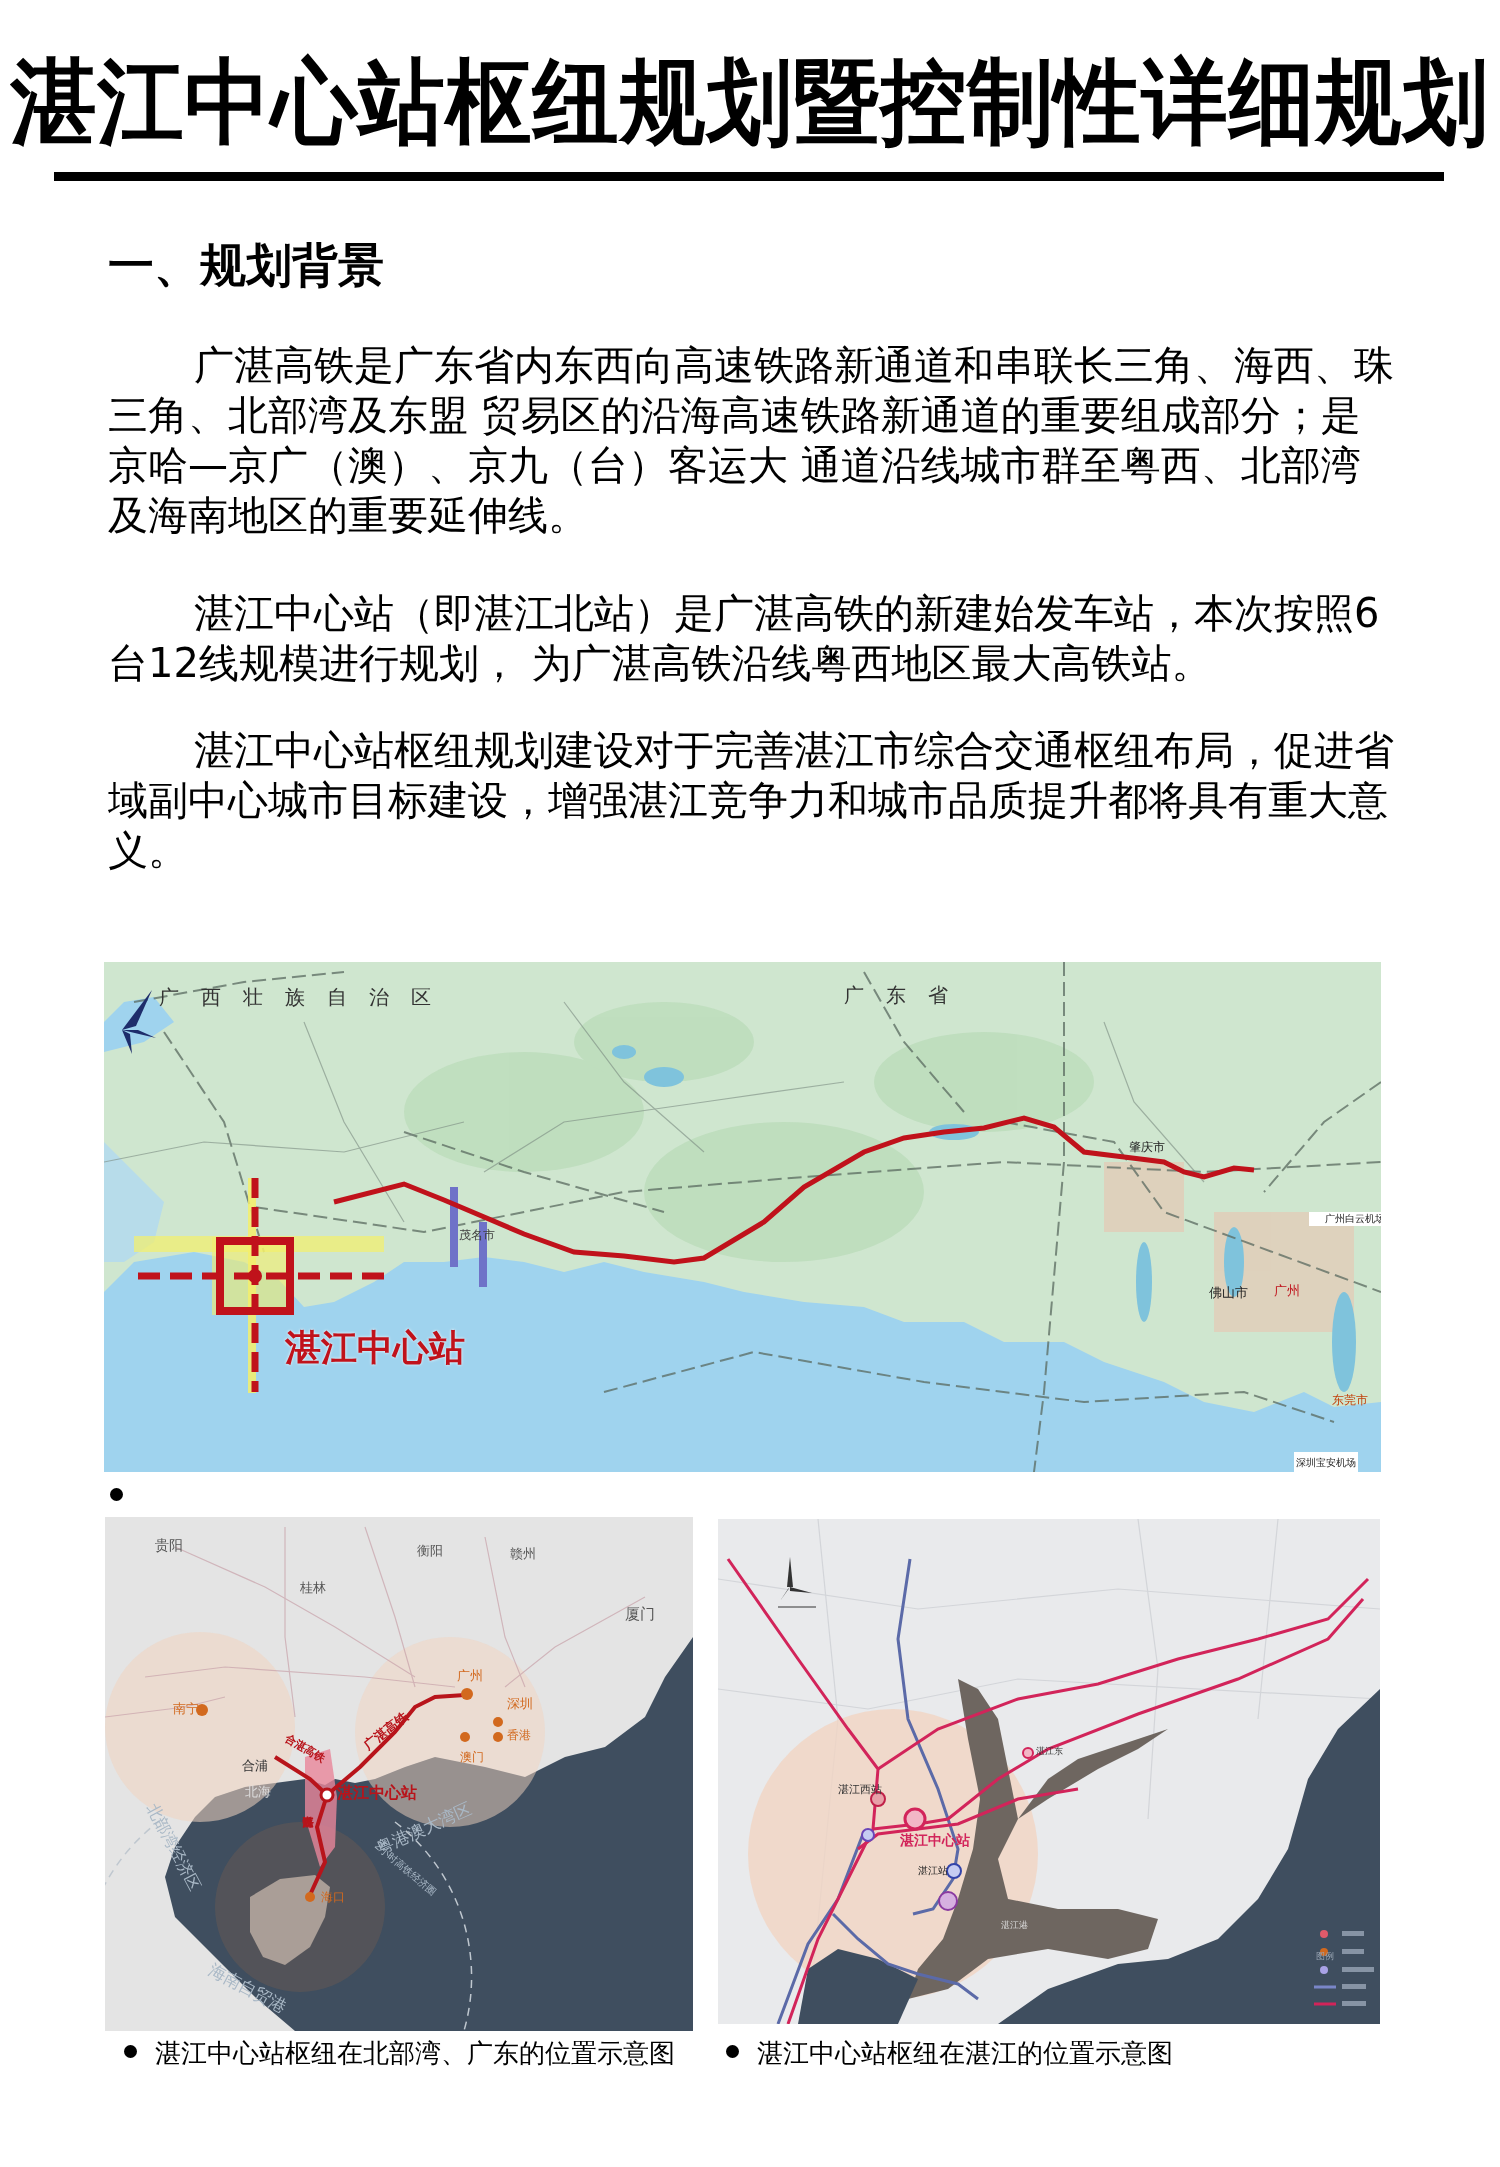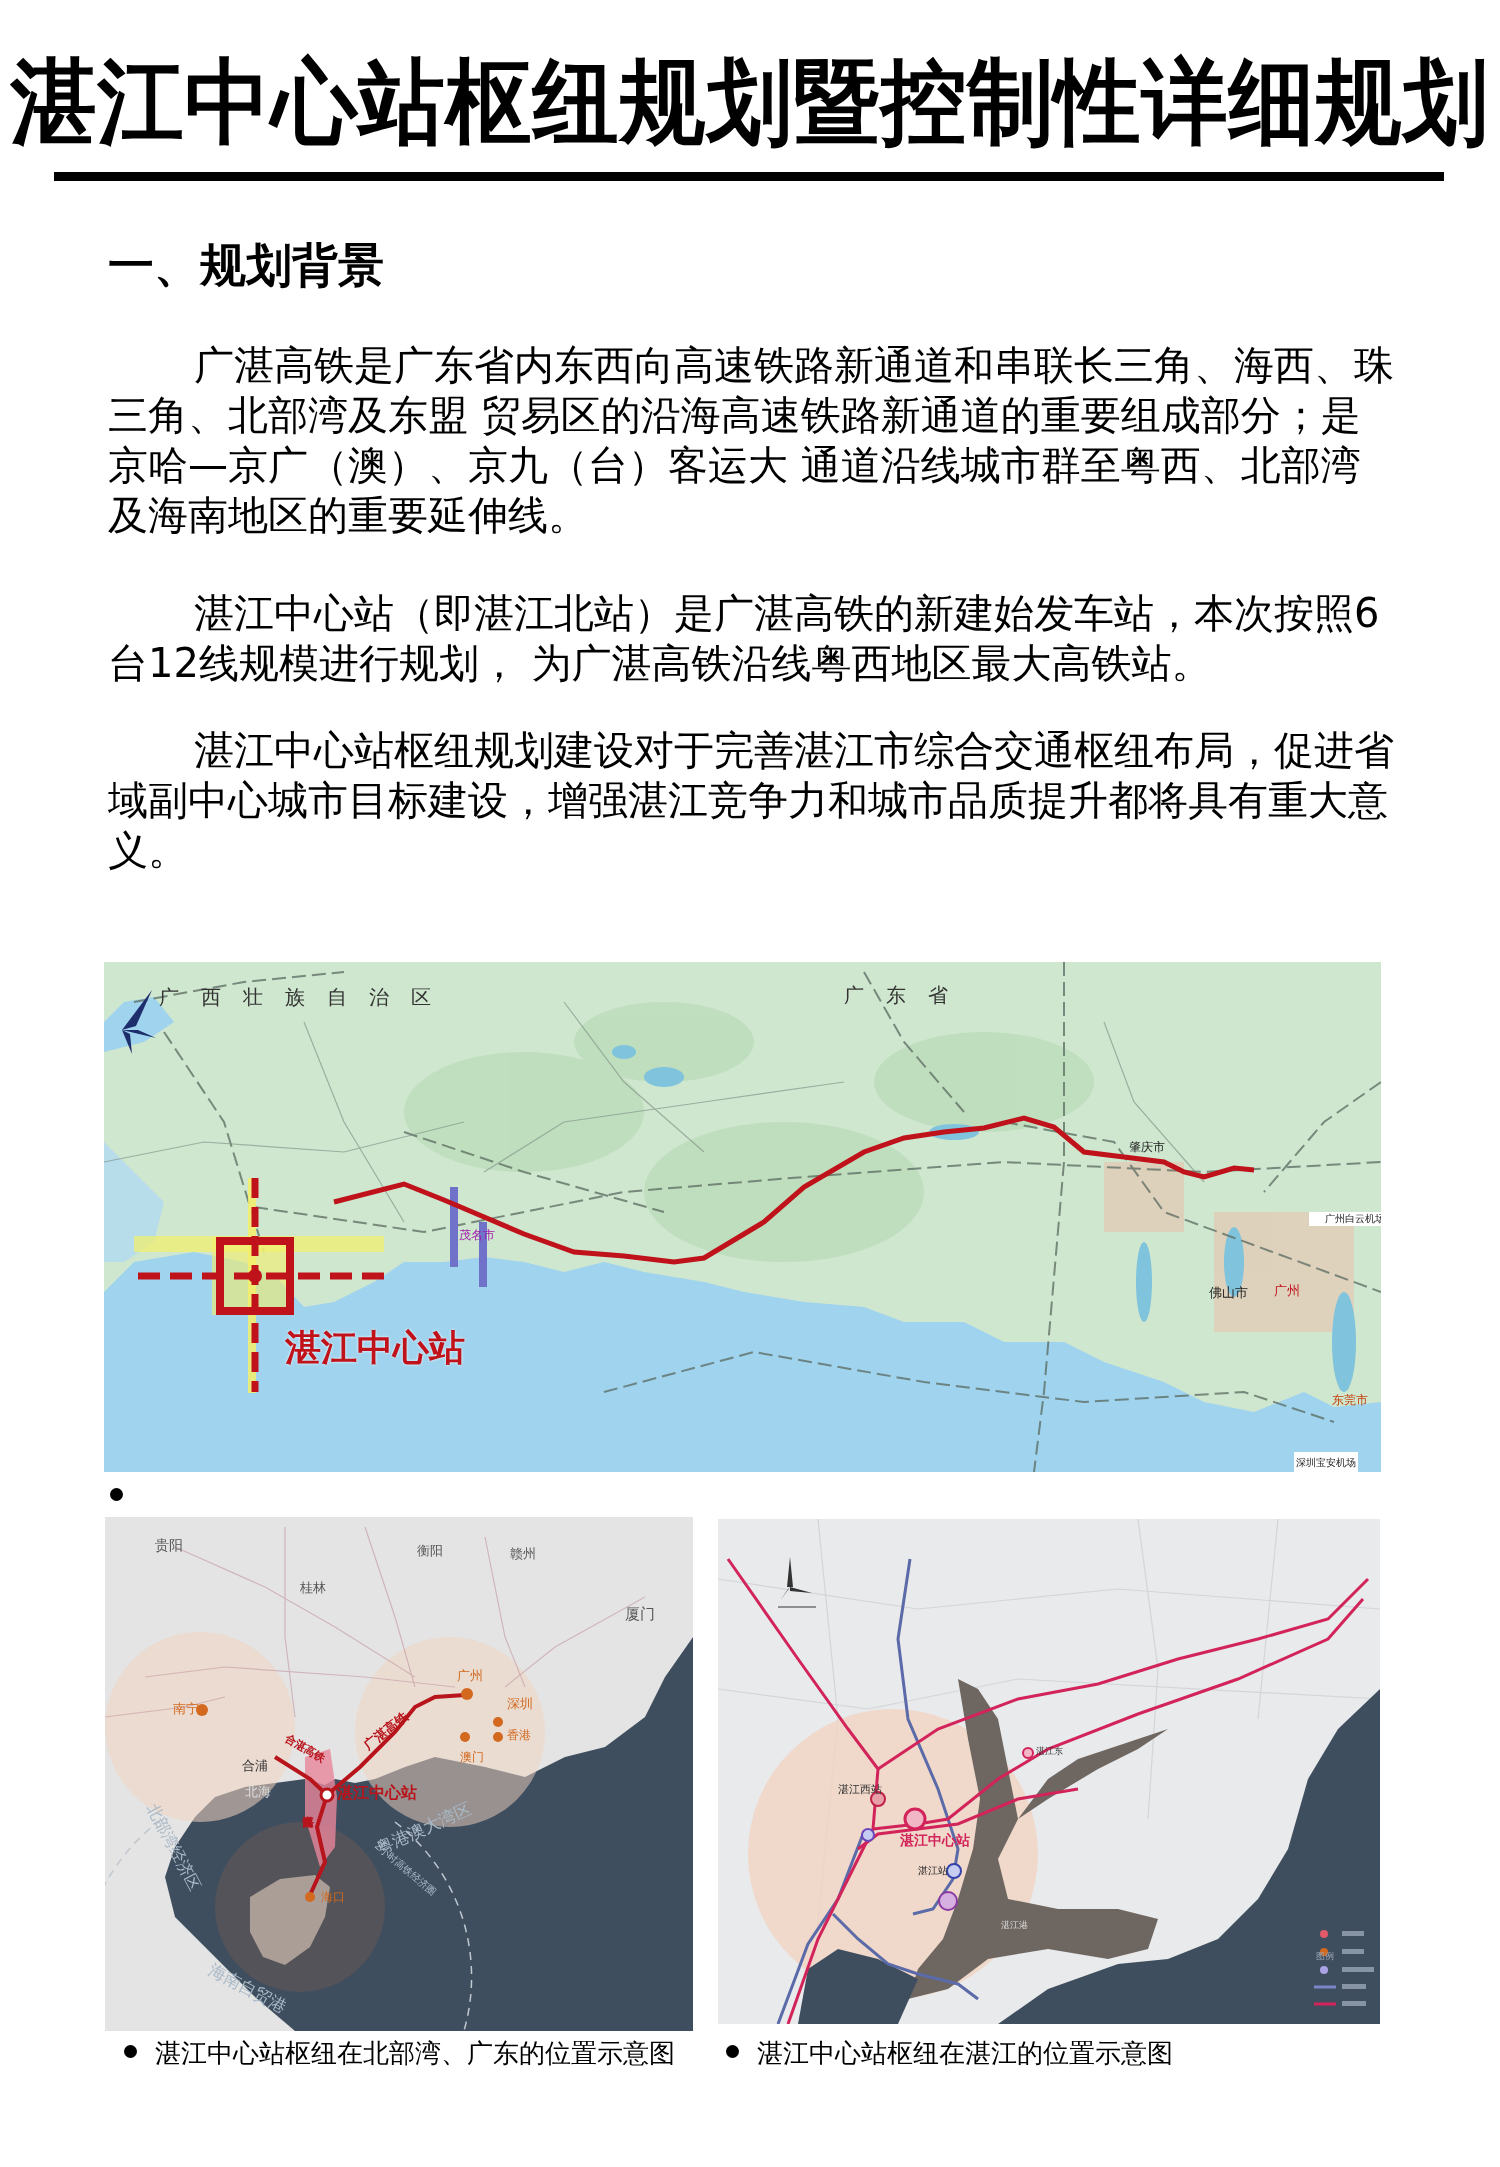--- a/index.html
+++ b/index.html
@@ -104,21 +104,21 @@
       <line x1="151" y1="216" x2="151" y2="430" stroke="#c0121b" stroke-width="7" stroke-dasharray="20,9"></line>
       <line x1="34" y1="314" x2="284" y2="314" stroke="#c0121b" stroke-width="7" stroke-dasharray="22,10"></line>
       <rect x="116" y="279" width="70" height="70" fill="none" stroke="#c0121b" stroke-width="8"></rect>
       <circle cx="151" cy="314" r="7" fill="#c0121b"></circle>
     </g>
   </svg>
 
   <div class="maplabel" style="left:181px; top:362px; font-size:36px; font-weight:bold; color:#c0121b; text-shadow:0 0 3px #fff;">湛江中心站</div>
   <div class="maplabel" style="left:55px; top:22px; font-size:20px; letter-spacing:22px; color:#333;">广西壮族自治区</div>
   <div class="maplabel" style="left:740px; top:20px; font-size:20px; letter-spacing:22px; color:#333;">广东省</div>
-  <div class="maplabel" style="left:355px; top:265px; font-size:12px; color:#a21caf;">茂名市</div>
+  <div class="maplabel" style="left:355px; top:265px; font-size:12px; color:#404040;">茂名市</div>
   <div class="maplabel" style="left:1105px; top:322px; font-size:13px; color:#222;">佛山市</div>
   <div class="maplabel" style="left:1170px; top:320px; font-size:13px; color:#c0121b;">广州</div>
   <div class="maplabel" style="left:1025px; top:177px; font-size:12px; color:#222;">肇庆市</div>
   <div class="maplabel" style="left:1228px; top:430px; font-size:12px; color:#c2410c;">东莞市</div>
   <div class="maplabel" style="left:1205px; top:250px; font-size:10px; color:#222; background:#fff; padding:0 16px;">广州白云机场</div>
   <div class="maplabel" style="left:1190px; top:490px; font-size:10px; color:#222; background:#fff; padding:4px 2px;">深圳宝安机场</div>
 </div>
 <div id="caption-top" class="abs caption"><span class="bullet"></span></div>
 
 <div id="map-bl" class="map">

